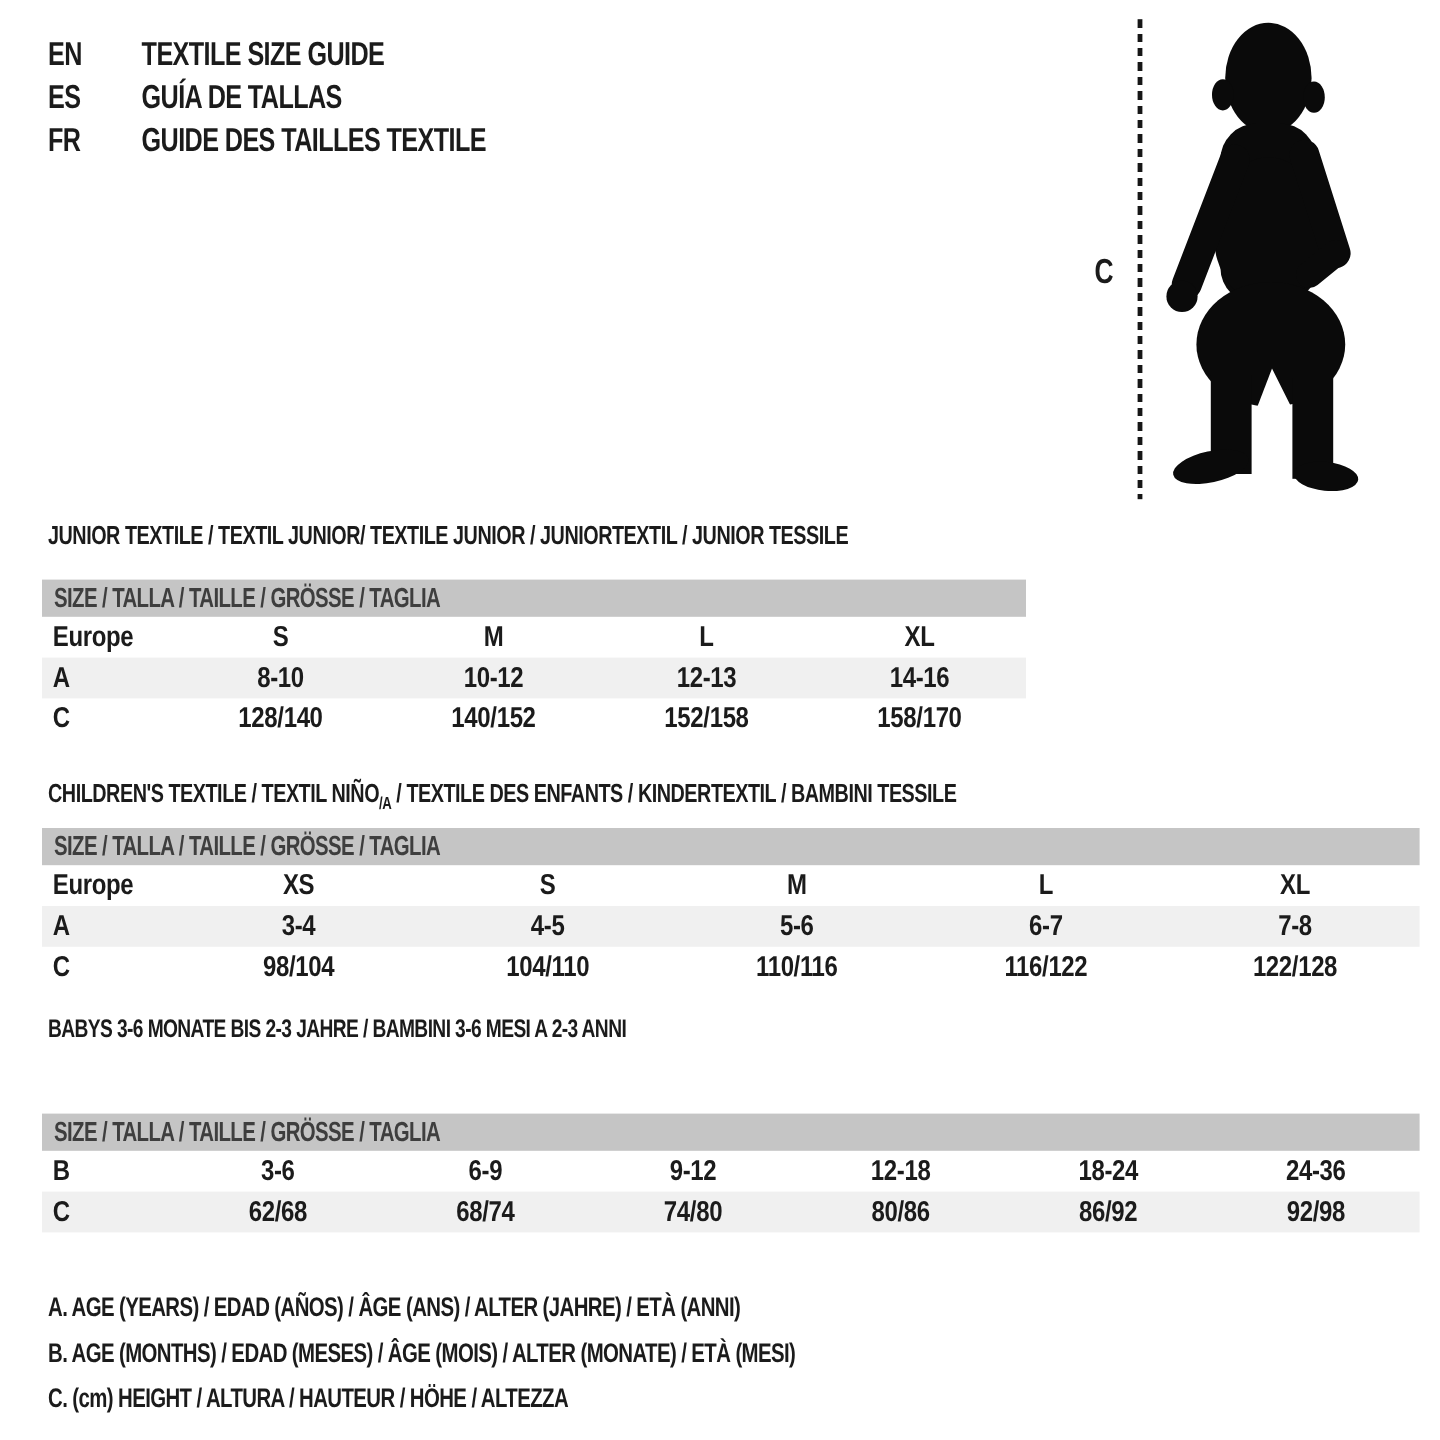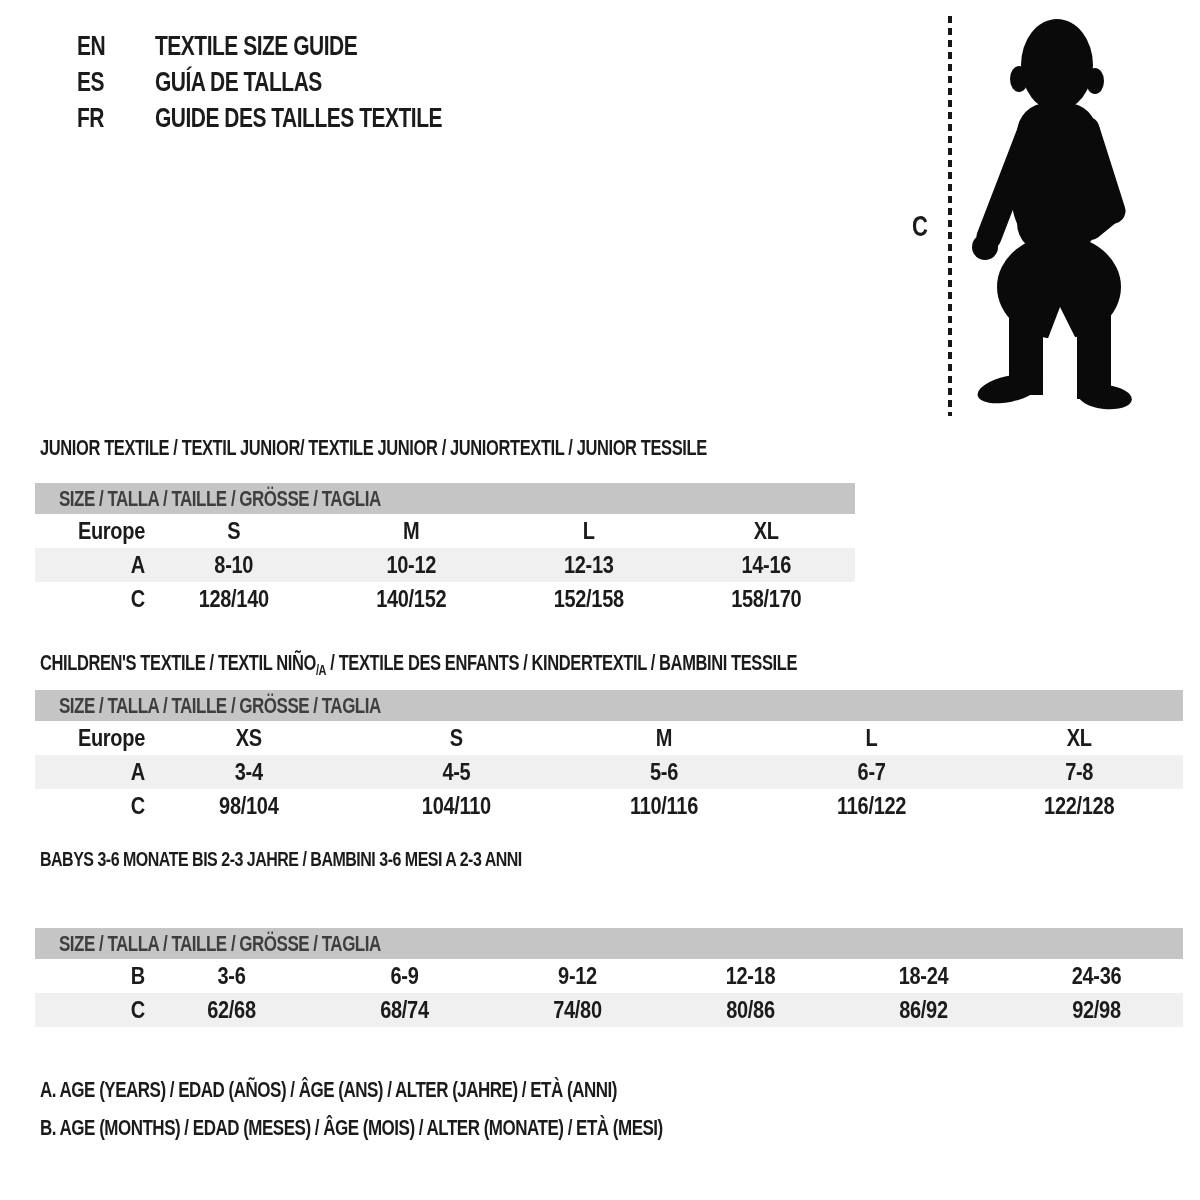--- a/index.html
+++ b/index.html
@@ -15,21 +15,21 @@
   .cond {
     display: inline-block;
     transform: scaleY(1.32);
     transform-origin: left center;
     letter-spacing: -0.5px;
     font-weight: 700;
     white-space: nowrap;
   }
 
   
-  .lang-list { position: absolute; left: 40px; top: 28px; margin-left: 37px; }
+  .lang-list { position: absolute; left: 40px; top: 28px; }
   .lang-row { display: flex; height: 36px; align-items: center; }
   .lang-code { width: 78px; font-size: 21px; }
   .lang-title { font-size: 21px; }
 
   
   .measure-line {
     position: absolute; left: 948px; top: 16px;
     width: 4px; height: 400px;
     background: repeating-linear-gradient(to bottom, #161616 0 7px, transparent 7px 12px);
   }
@@ -38,27 +38,27 @@
 
   
   .section-title { position: absolute; left: 40px; font-size: 16.5px; line-height: 22px; }
   .section-title .cond { letter-spacing: -0.4px; }
   .sub-a { font-size: 11px; vertical-align: -4px; font-weight: 700; }
 
   
   .sg-table { position: absolute; left: 35px; }
   .size-bar {
     height: 31px; background: #c5c5c5;
-    display: flex; align-items: center; padding-left: 24px;
+    display: flex; align-items: center; padding-left: 10px;
   }
   .size-bar .cond { font-size: 17px; color: #3e3e3e; transform: scaleY(1.35); }
   .trow { display: flex; height: 34px; align-items: center; }
   .trow.alt { background: #f0f0f0; }
   .cell { flex: 1; text-align: center; }
-  .cell.label { flex: 0 0 110px; text-align: right; padding-left: 9px; }
+  .cell.label { flex: 0 0 110px; text-align: left; padding-left: 9px; }
   .cell span {
     display: inline-block; font-weight: 700; font-size: 20px;
     transform: scaleY(1.2); letter-spacing: -0.3px; white-space: nowrap;
   }
 
   .w-junior { width: 820px; }
   .w-wide { width: 1148px; }
 
   
   .babies-title { position: absolute; left: 40px; top: 840px; }
@@ -194,13 +194,14 @@
     <div class="cell"><span>74/80</span></div>
     <div class="cell"><span>80/86</span></div>
     <div class="cell"><span>86/92</span></div>
     <div class="cell"><span>92/98</span></div>
   </div>
 </div>
 
 <div class="legend">
   <div><span class="cond">A. AGE (YEARS) / EDAD (AÑOS) / ÂGE (ANS) / ALTER (JAHRE) / ETÀ (ANNI)</span></div>
   <div><span class="cond">B. AGE (MONTHS) / EDAD (MESES) / ÂGE (MOIS) / ALTER (MONATE) / ETÀ (MESI)</span></div>
+  <div><span class="cond">C. (cm) HEIGHT / ALTURA / HAUTEUR / HÖHE / ALTEZZA</span></div>
 </div>
 
 </body></html>

